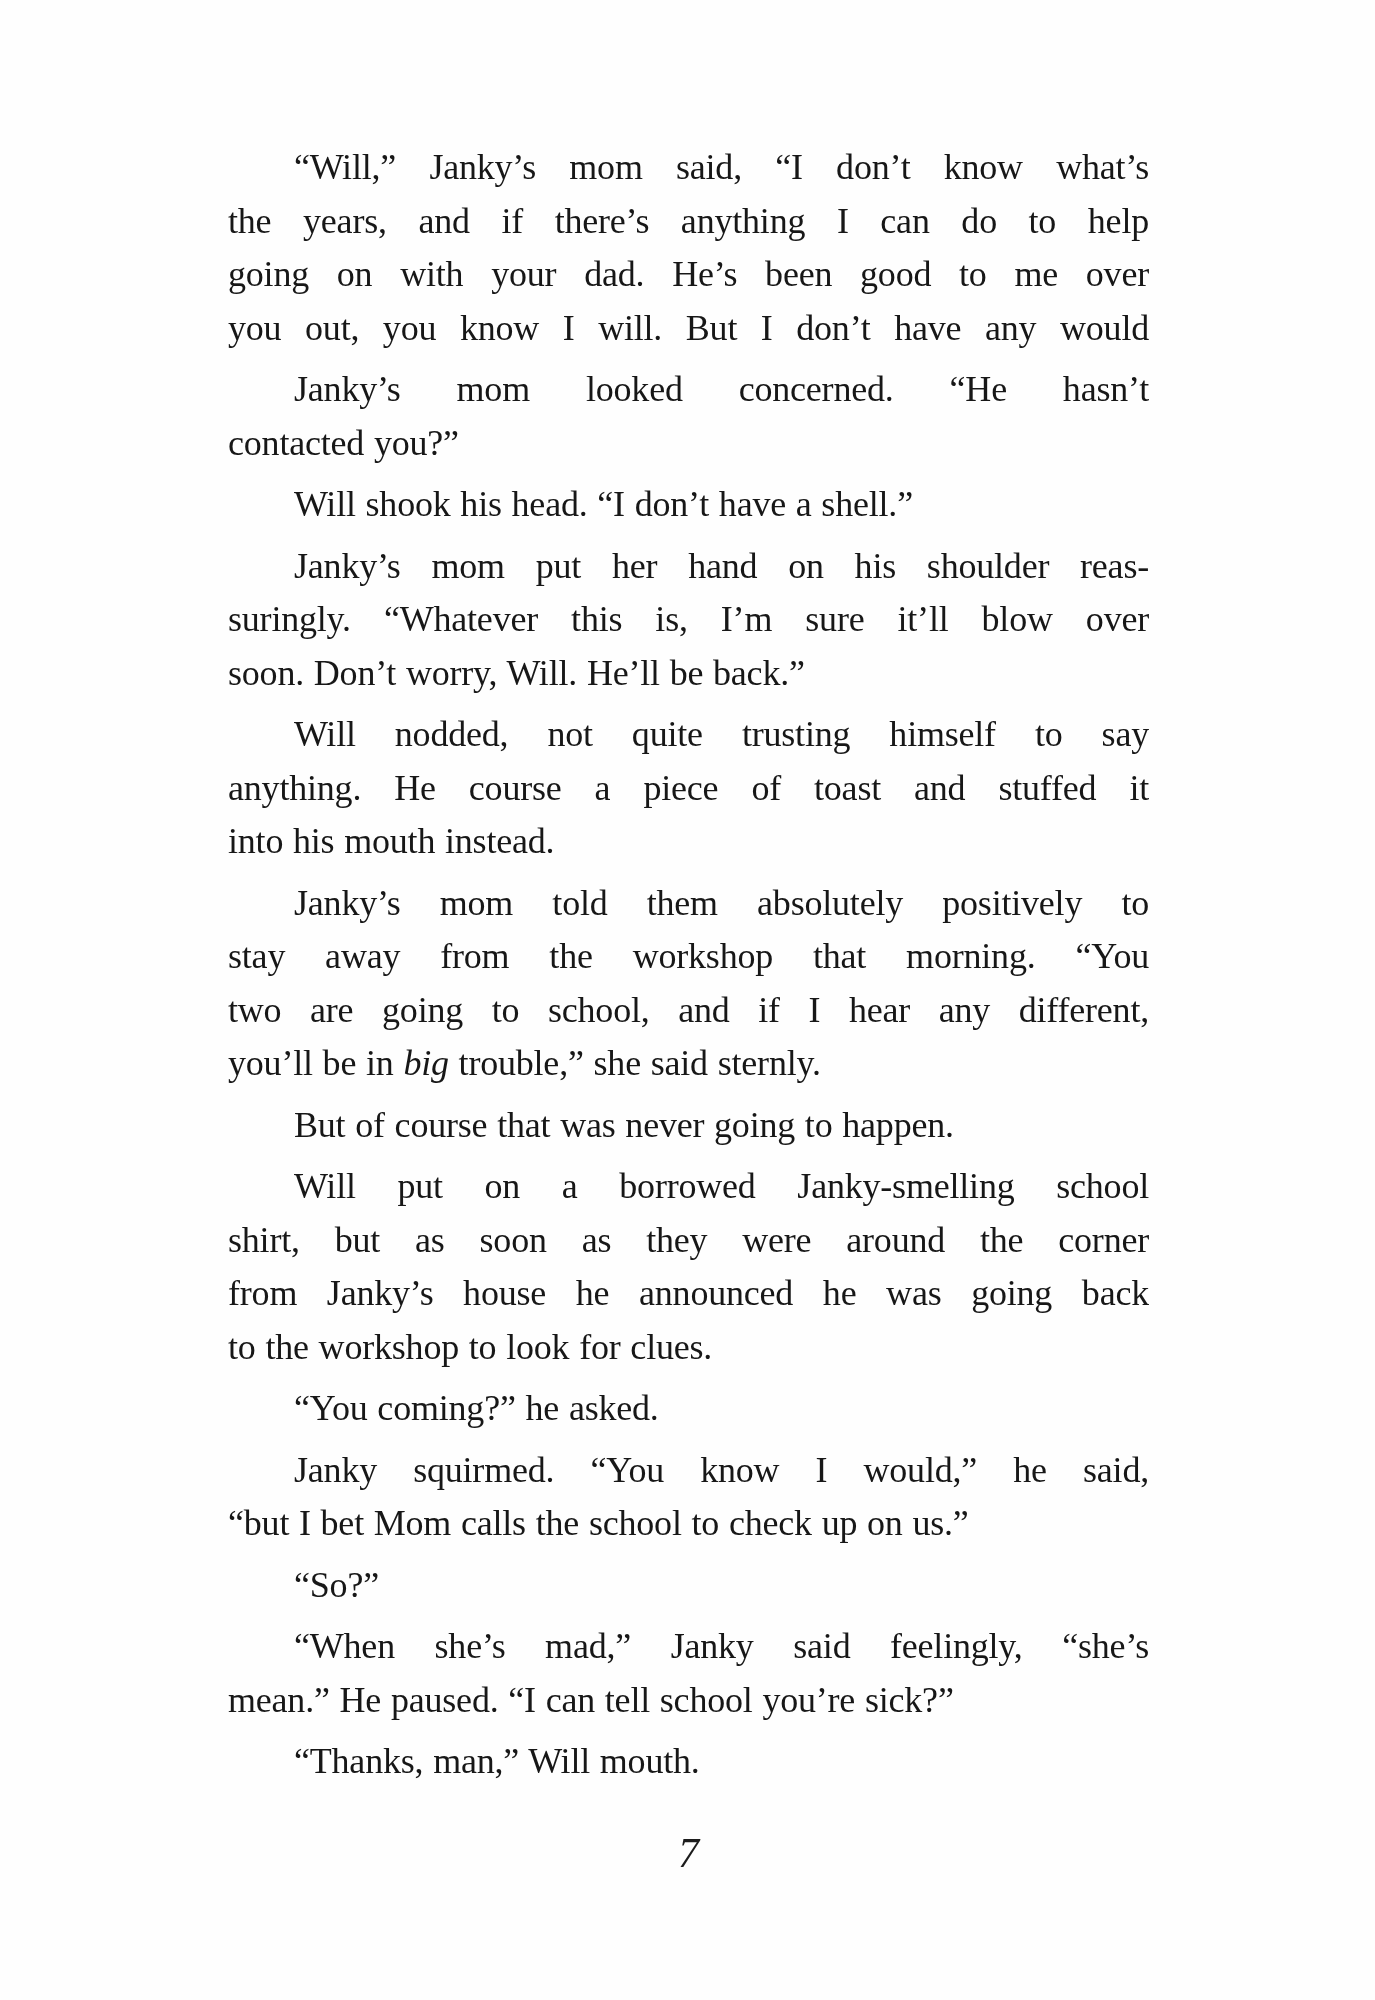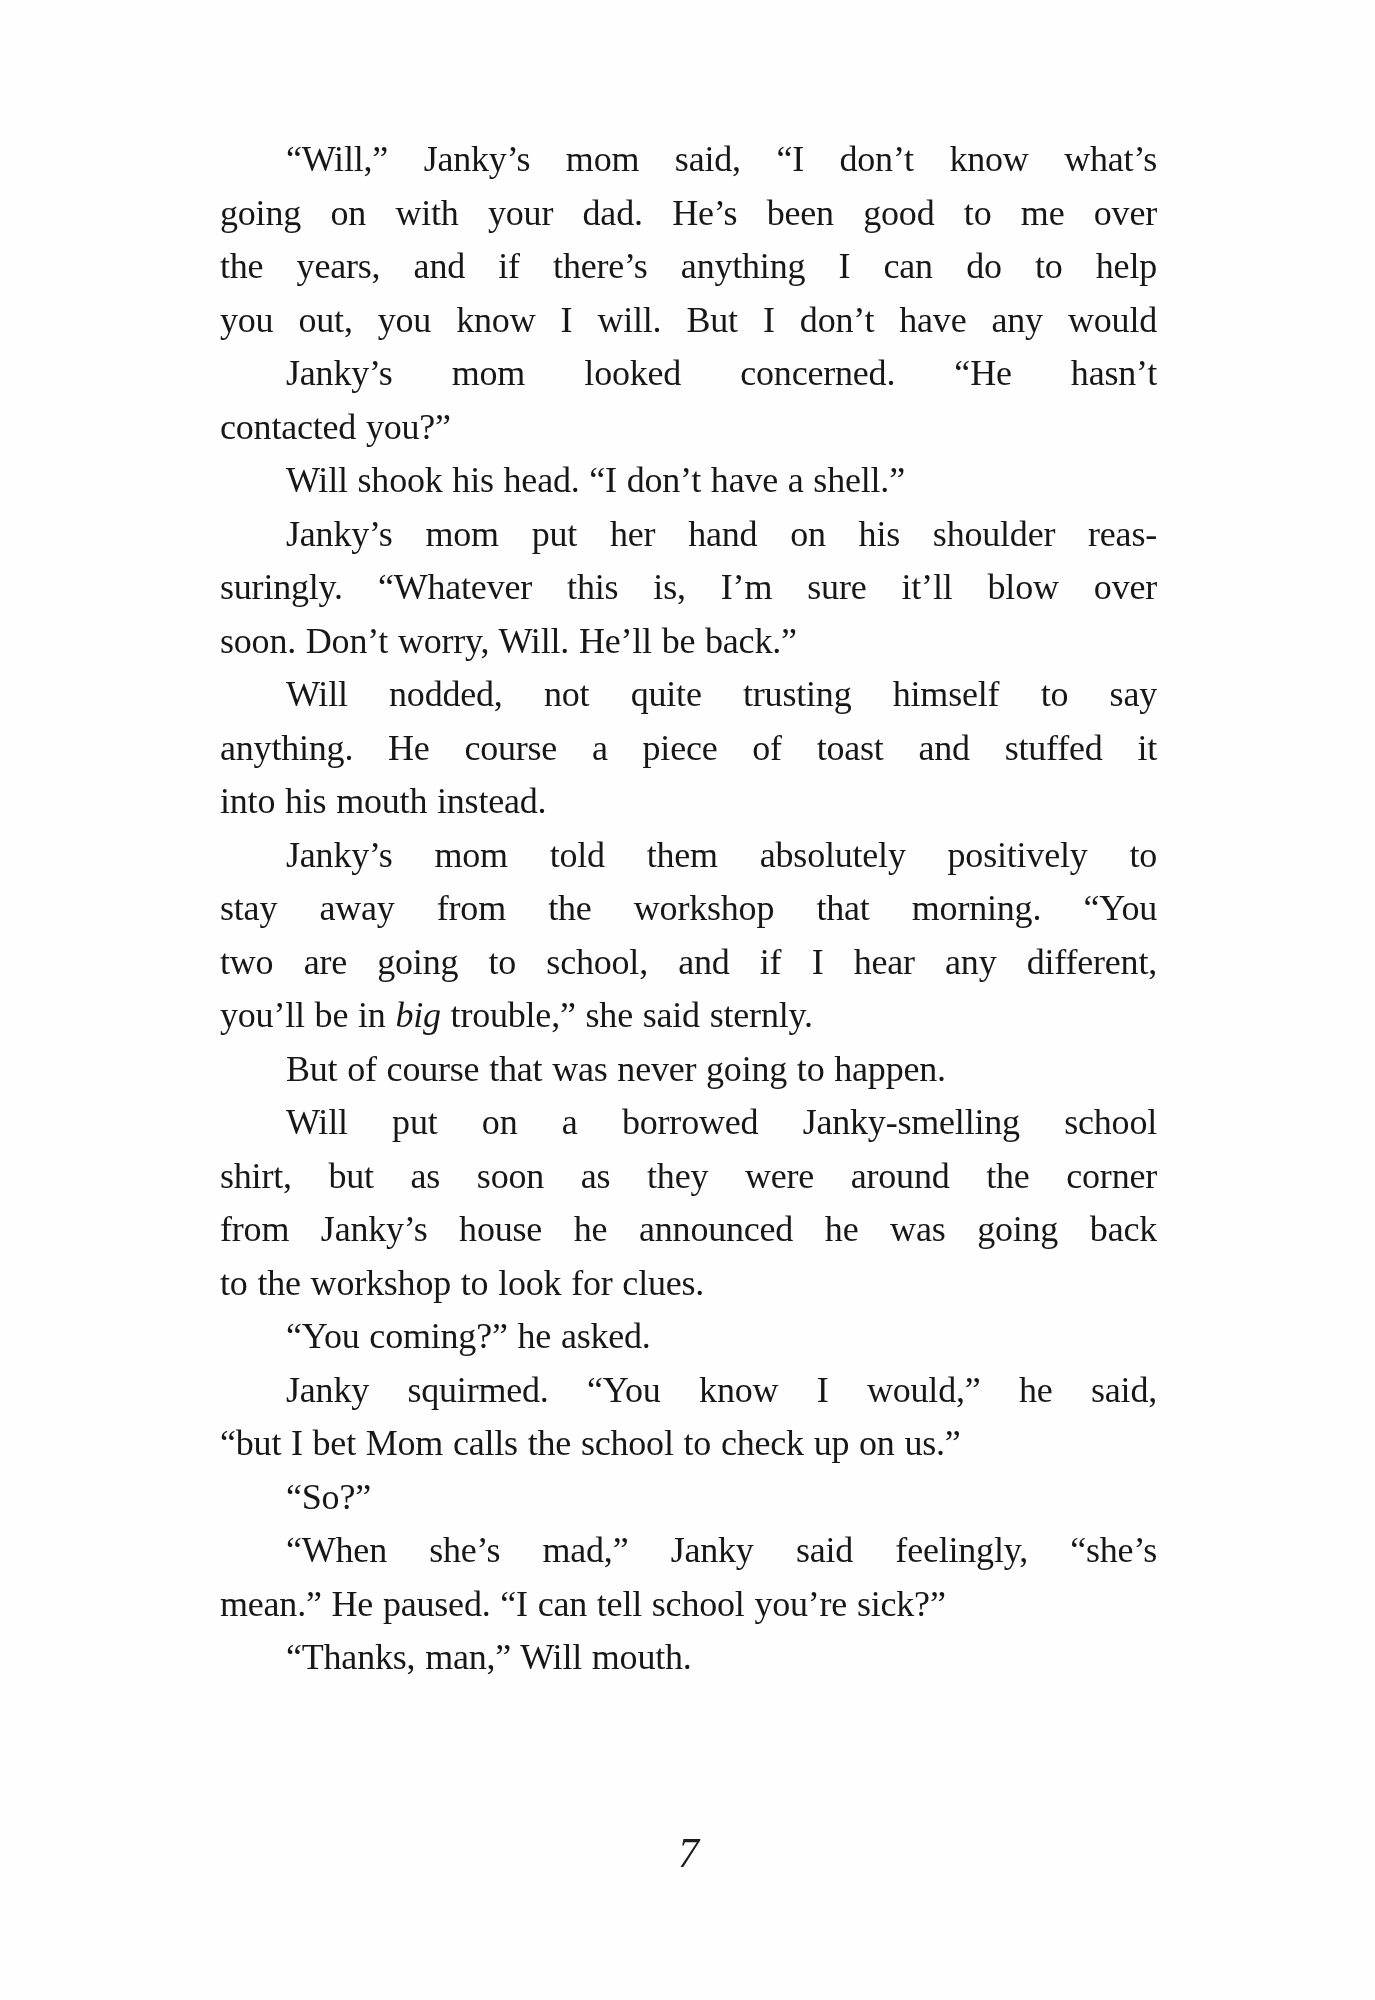--- a/index.html
+++ b/index.html
@@ -20,21 +20,21 @@
     position: absolute;
     left: 220px;
     top: 133px;
     width: 937px;
     font-size: 36px;
     line-height: 53.5px;
     letter-spacing: -0.2px;
     word-spacing: 1px;
   }
 
-  .paragraph { margin: 0; }
+  .paragraph { margin: 8px; }
 
   
   .line {
     text-align: justify;
     text-align-last: justify;
     overflow: hidden;
     white-space: normal;
   }
   .line.last { text-align-last: left; }
   .line.first { text-indent: 66px; }
@@ -53,22 +53,22 @@
     color: #1c1c1c;
   }
 </style>
 </head>
 <body>
 
 <div class="page">
   <div class="text-block" id="text-block">
       <div class="paragraph">
         <div class="line first">“Will,” Janky’s mom said, “I don’t know what’s</div>
+        <div class="line">the years, and if there’s anything I can do to help</div>
         <div class="line">going on with your dad. He’s been good to me over</div>
-        <div class="line">the years, and if there’s anything I can do to help</div>
         <div class="line">you out, you know I will. But I don’t have any would</div>
       </div>
       <div class="paragraph">
         <div class="line first">Janky’s mom looked concerned. “He hasn’t</div>
         <div class="line last">contacted you?”</div>
       </div>
       <div class="paragraph">
         <div class="line first last">Will shook his head. “I don’t have a shell.”</div>
       </div>
       <div class="paragraph">

